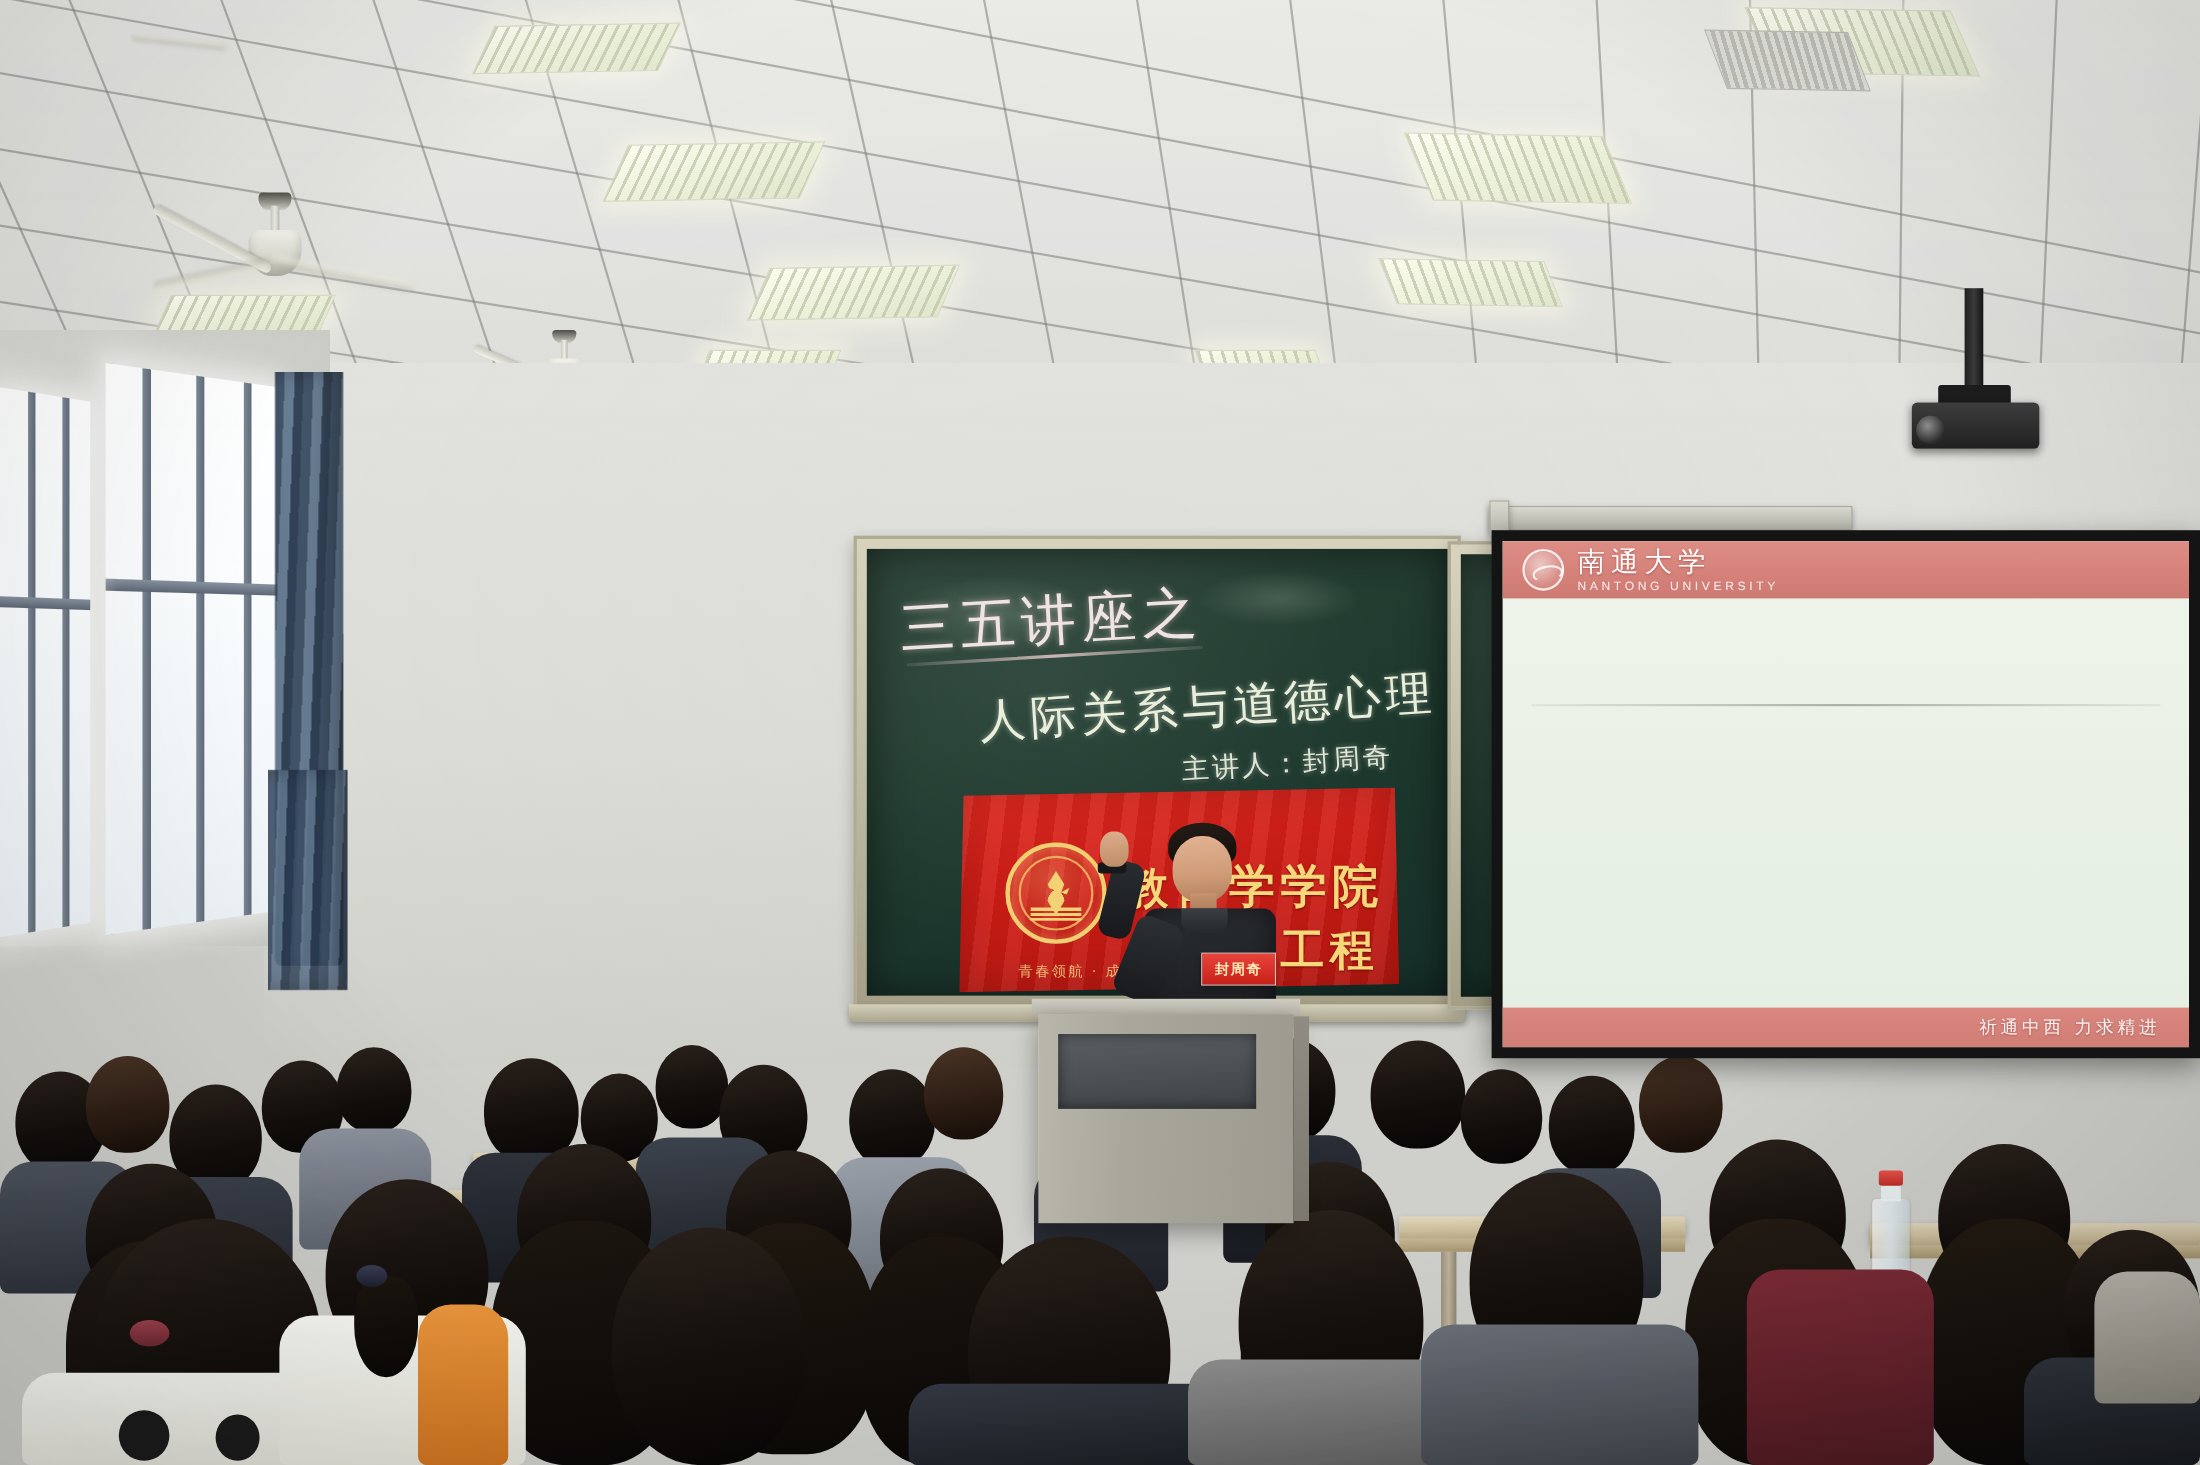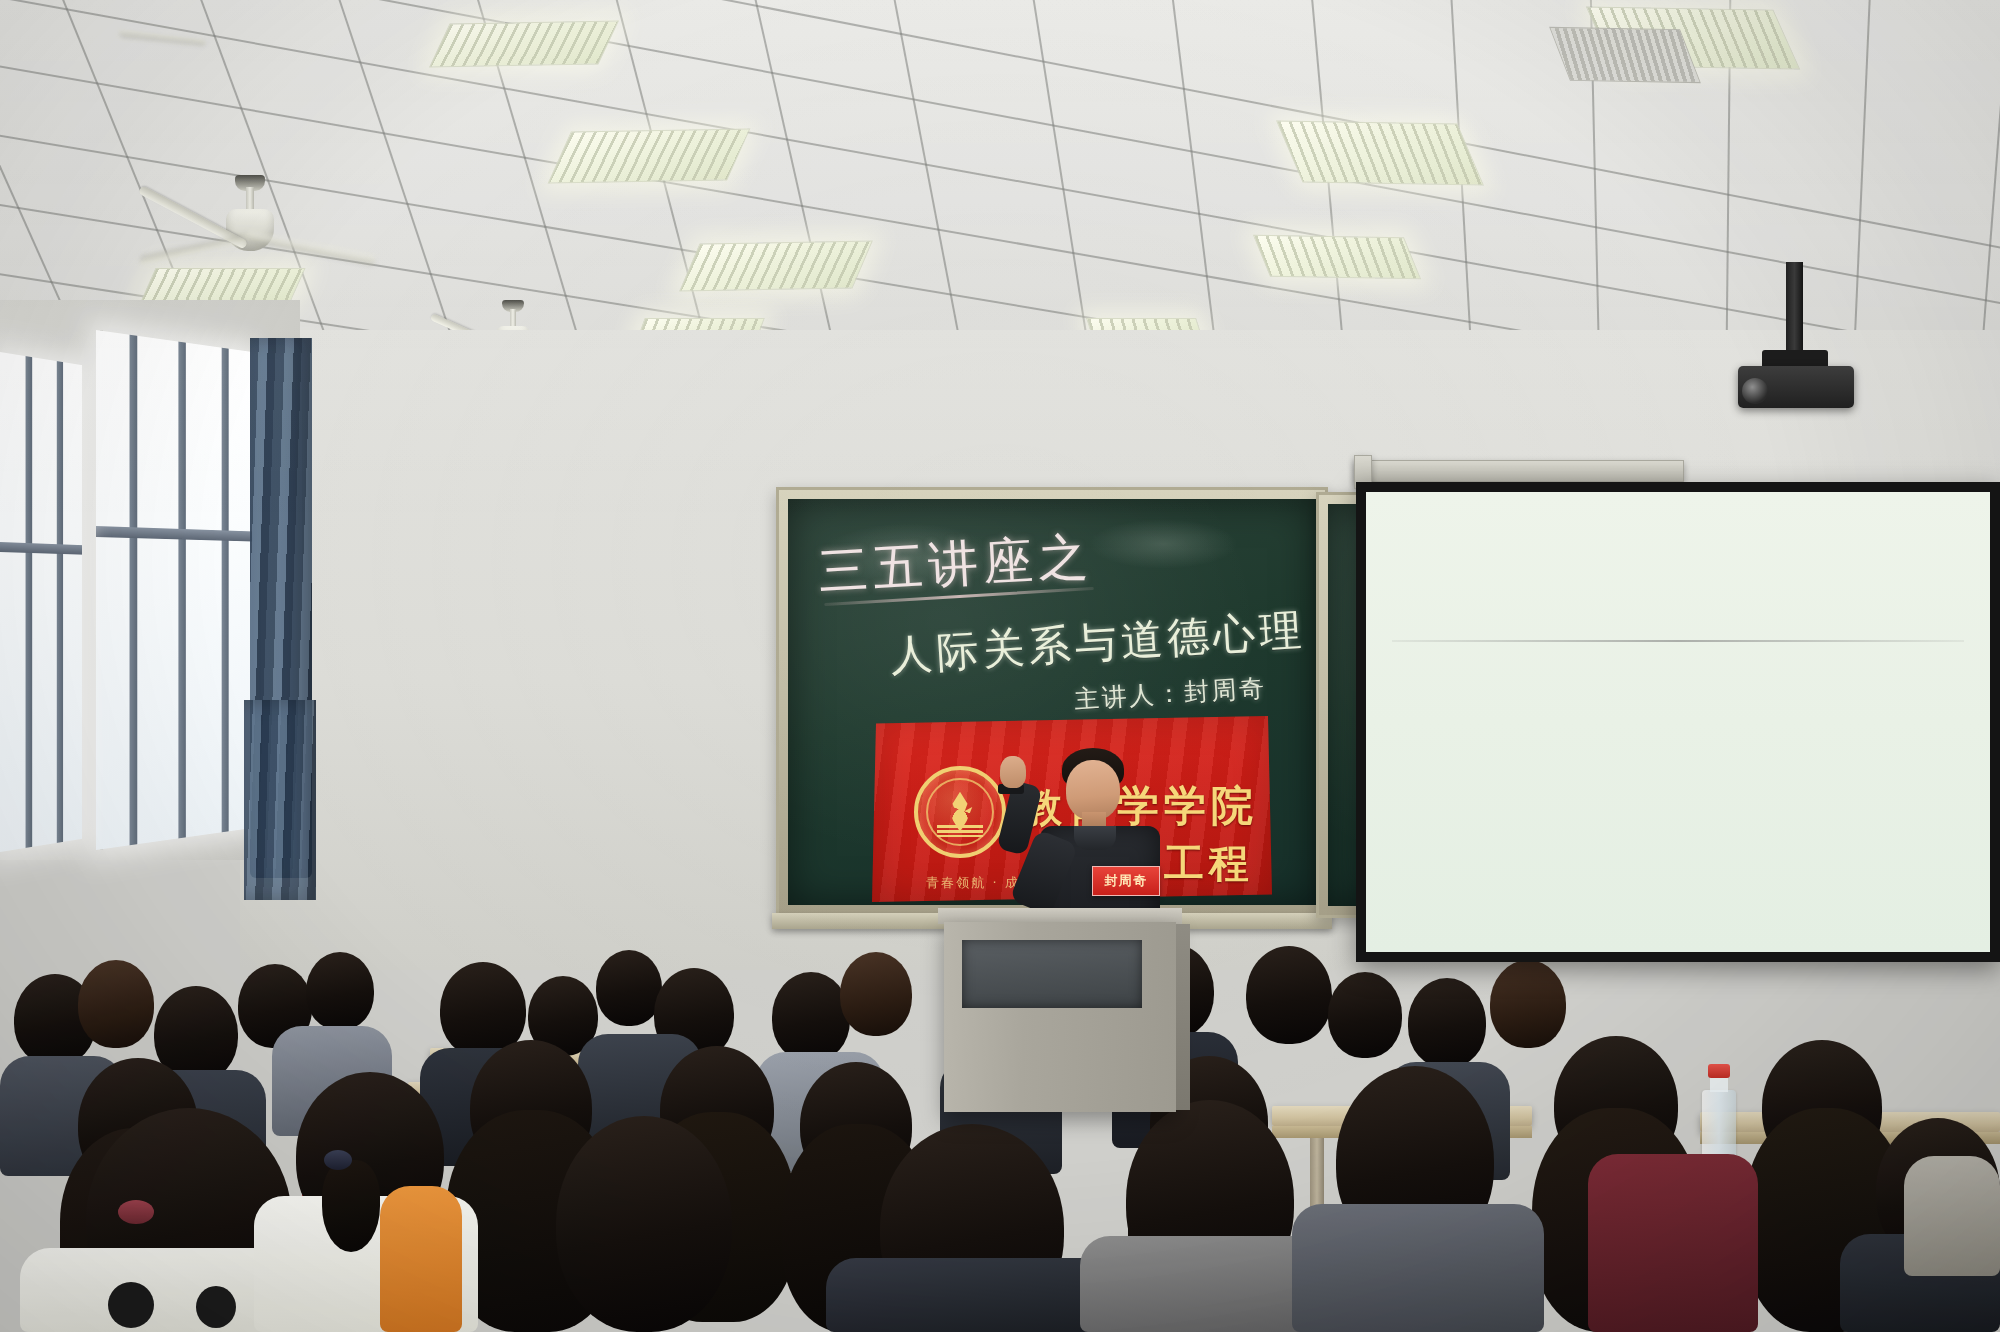--- a/index.html
+++ b/index.html
@@ -490,24 +490,34 @@
 
     <div class="banner-sub" style="left:54px; bottom:10px;">青春领航 · 成长工程</div>
   </div>
 
   <div class="screen-housing" style="left:1354px; top:460px; width:330px; height:22px; z-index:4;"></div>
   <div class="screen-housing" style="left:1354px; top:455px; width:18px; height:34px; z-index:4;"></div>
 
   <div class="screen-border" style="left:1356px; top:482px; width:644px; height:480px; z-index:4;">
     <div class="slide">
 
+      <div class="slide-band-top">
+        <div class="uni-logo"></div>
+        <div class="uni-names">
+          <div class="uni-cn">南通大学</div>
+          <div class="uni-en">NANTONG UNIVERSITY</div>
+        </div>
+      </div>
 
       <div class="slide-rule"></div>
 
 
+      <div class="slide-band-bottom">
+        <div class="slide-motto">祈通中西    力求精进</div>
+      </div>
     </div>
   </div>
 
   <div class="proj-pole" style="left:1786px; top:262px; width:17px; height:104px; z-index:5;"></div>
   <div class="proj-mount" style="left:1762px; top:350px; width:66px; height:26px; z-index:5;"></div>
   <div class="proj-body" style="left:1738px; top:366px; width:116px; height:42px; z-index:5;"></div>
   <div class="proj-lens" style="left:1742px; top:378px; width:26px; height:26px; z-index:6;"></div>
 
   <div class="podium-top" style="left:938px; top:908px; width:244px; height:16px; z-index:6;"></div>
   <div class="podium" style="left:944px; top:922px; width:232px; height:190px; z-index:6;"></div>

